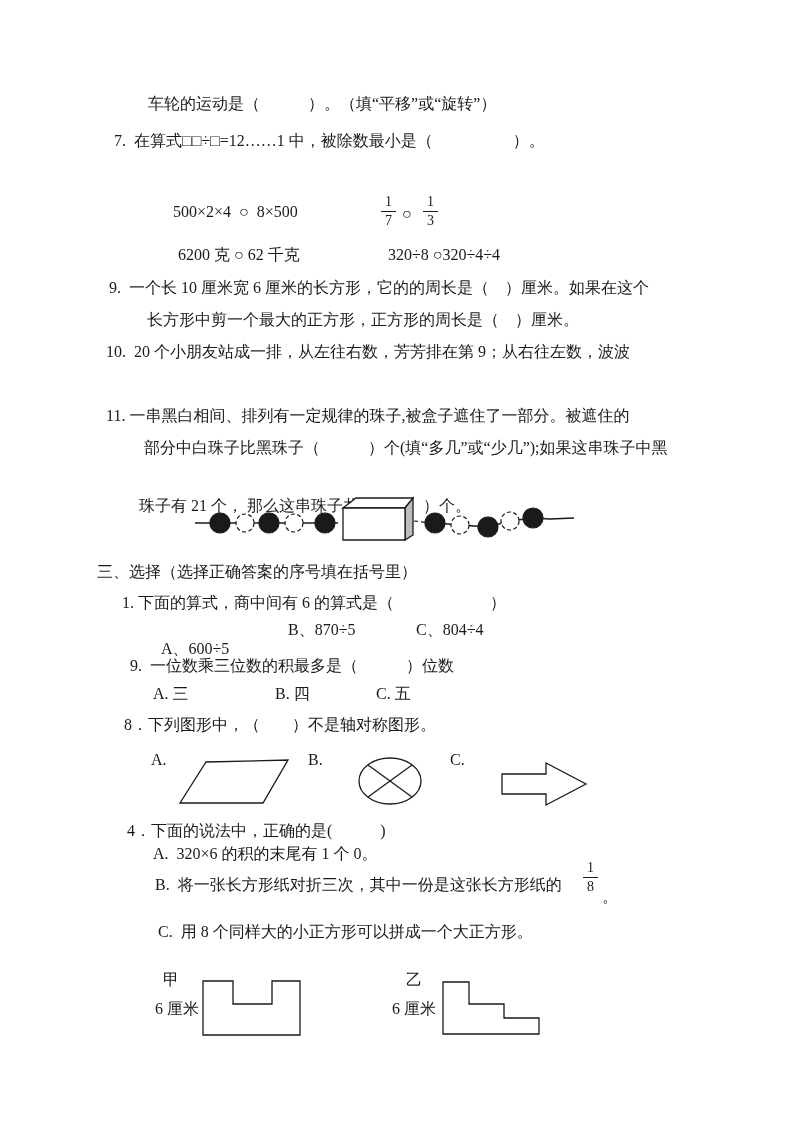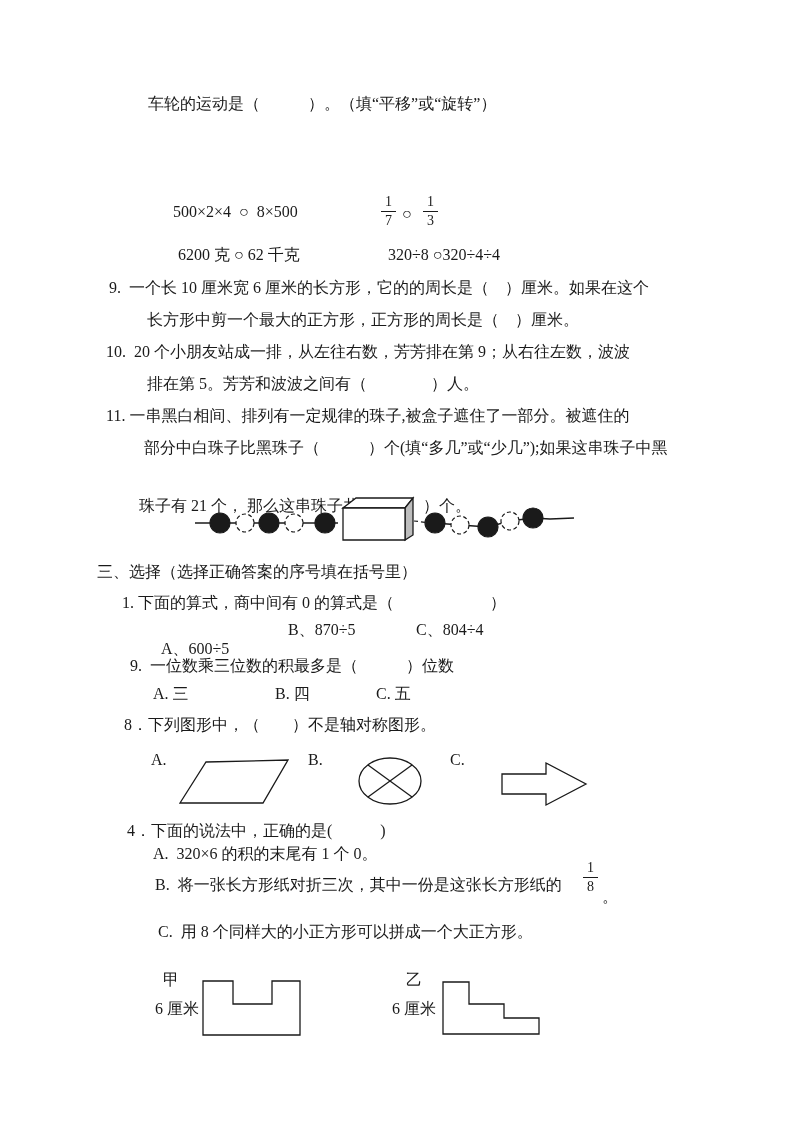--- a/index.html
+++ b/index.html
@@ -14,39 +14,39 @@
   .frac .den{display:block;padding:2px 4px 0;}
   svg.fig{position:absolute;overflow:visible;}
   svg.fig *{vector-effect:non-scaling-stroke;}
 </style>
 </head>
 <body>
 
 <div class="page">
 
   <div class="t" style="left:148px;top:93px">车轮的运动是（　　　）。（填“平移”或“旋转”）</div>
+  <div class="t" style="left:114px;top:130px">7.  在算式□□÷□=12……1 中，被除数最小是（　　　　　）。</div>
 
   <div class="t" style="left:173px;top:201px">500×2×4  ○  8×500</div>
   <div class="frac" style="left:381px;top:195px">
     <span class="num">1</span>
     <span class="den">7</span>
   </div>
   <div class="t" style="left:402px;top:203px">○</div>
   <div class="frac" style="left:423px;top:195px">
     <span class="num">1</span>
     <span class="den">3</span>
   </div>
 
   <div class="t" style="left:178px;top:244px">6200 克 ○ 62 千克</div>
   <div class="t" style="left:388px;top:244px">320÷8 ○320÷4÷4</div>
 
   <div class="t" style="left:109px;top:277px">9.  一个长 10 厘米宽 6 厘米的长方形，它的的周长是（　）厘米。如果在这个</div>
   <div class="t" style="left:147px;top:309px">长方形中剪一个最大的正方形，正方形的周长是（　）厘米。</div>
   <div class="t" style="left:106px;top:341px">10.  20 个小朋友站成一排，从左往右数，芳芳排在第 9；从右往左数，波波</div>
-  <div class="t" style="left:147px;top:373px">排在第 5。芳芳和波波之间有（　　　　）人。</div>
   <div class="t" style="left:106px;top:405px">11. 一串黑白相间、排列有一定规律的珠子,被盒子遮住了一部分。被遮住的</div>
   <div class="t" style="left:144px;top:437px">部分中白珠子比黑珠子（　　　）个(填“多几”或“少几”);如果这串珠子中黑</div>
   <div class="t" style="left:139px;top:495px">珠子有 21 个， 那么这串珠子共有（　　）个。</div>
 
   <svg class="fig" id="beads-svg" style="left:188px;top:492px" width="395" height="62" viewBox="0 0 395 62">
     <line x1="7" y1="31" x2="150" y2="31" stroke="#1a1a1a" stroke-width="1.4"></line>
     <polyline points="247,31 272,33 300,35 322,29 345,26 362,27 386,26" fill="none" stroke="#1a1a1a" stroke-width="1.4"></polyline>
     <polygon points="155,16 168,6 225,6 217,16" fill="#ffffff" stroke="#1a1a1a" stroke-width="1.3"></polygon>
     <polygon points="217,16 225,6 225,43 217,48" fill="#bdbdbd" stroke="#1a1a1a" stroke-width="1.3"></polygon>
     <rect x="155" y="16" width="62" height="32" fill="#ffffff" stroke="#1a1a1a" stroke-width="1.3"></rect>
@@ -58,21 +58,21 @@
       <circle cx="137" cy="31" r="10" fill="#1a1a1a" stroke="#1a1a1a" stroke-width="1.2"></circle>
       <circle cx="247" cy="31" r="10" fill="#1a1a1a" stroke="#1a1a1a" stroke-width="1.2"></circle>
       <circle cx="272" cy="33" r="9" fill="#ffffff" stroke="#1a1a1a" stroke-width="1.2" stroke-dasharray="4 2.5"></circle>
       <circle cx="300" cy="35" r="10" fill="#1a1a1a" stroke="#1a1a1a" stroke-width="1.2"></circle>
       <circle cx="322" cy="29" r="9" fill="#ffffff" stroke="#1a1a1a" stroke-width="1.2" stroke-dasharray="4 2.5"></circle>
       <circle cx="345" cy="26" r="10" fill="#1a1a1a" stroke="#1a1a1a" stroke-width="1.2"></circle>
     </svg>
 
   <div class="t" style="left:97px;top:561px">三、选择（选择正确答案的序号填在括号里）</div>
 
-  <div class="t" style="left:122px;top:592px">1. 下面的算式，商中间有 0 的算式是（　　　　　　）</div>
+  <div class="t" style="left:122px;top:592px">1. 下面的算式，商中间有 6 的算式是（　　　　　　）</div>
   <div class="t" style="left:161px;top:638px">A、600÷5</div>
   <div class="t" style="left:288px;top:619px">B、870÷5</div>
   <div class="t" style="left:416px;top:619px">C、804÷4</div>
 
   <div class="t" style="left:130px;top:655px">9.  一位数乘三位数的积最多是（　　　）位数</div>
   <div class="t" style="left:153px;top:683px">A. 三</div>
   <div class="t" style="left:275px;top:683px">B. 四</div>
   <div class="t" style="left:376px;top:683px">C. 五</div>
 
   <div class="t" style="left:124px;top:714px">8．下列图形中，（　　）不是轴对称图形。</div>

